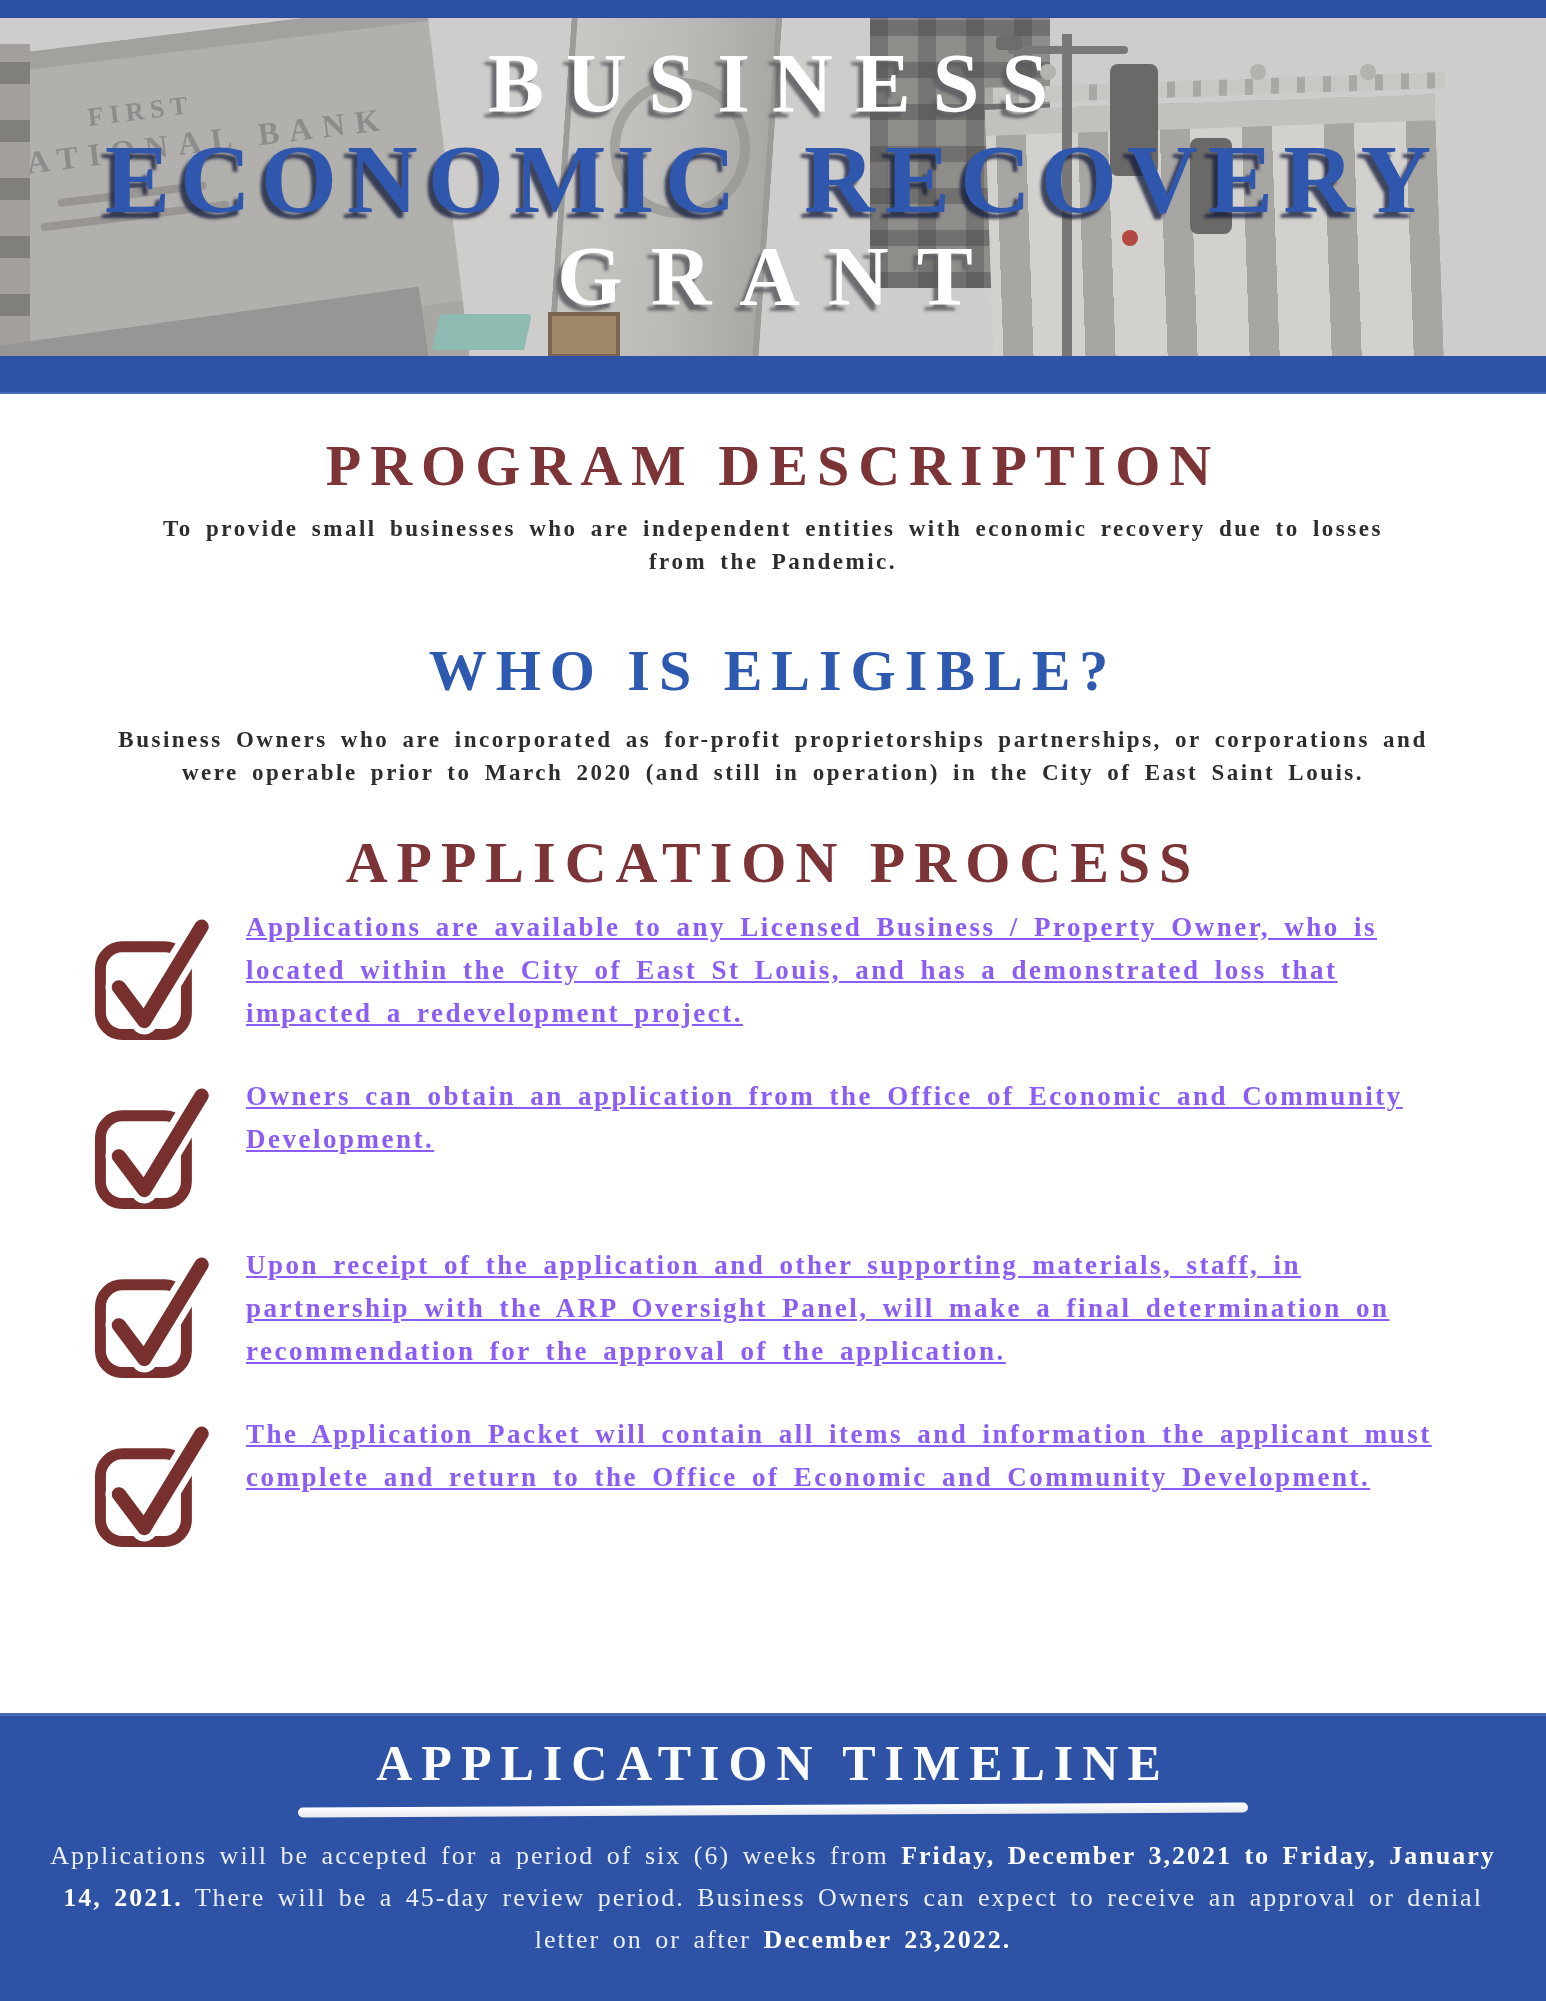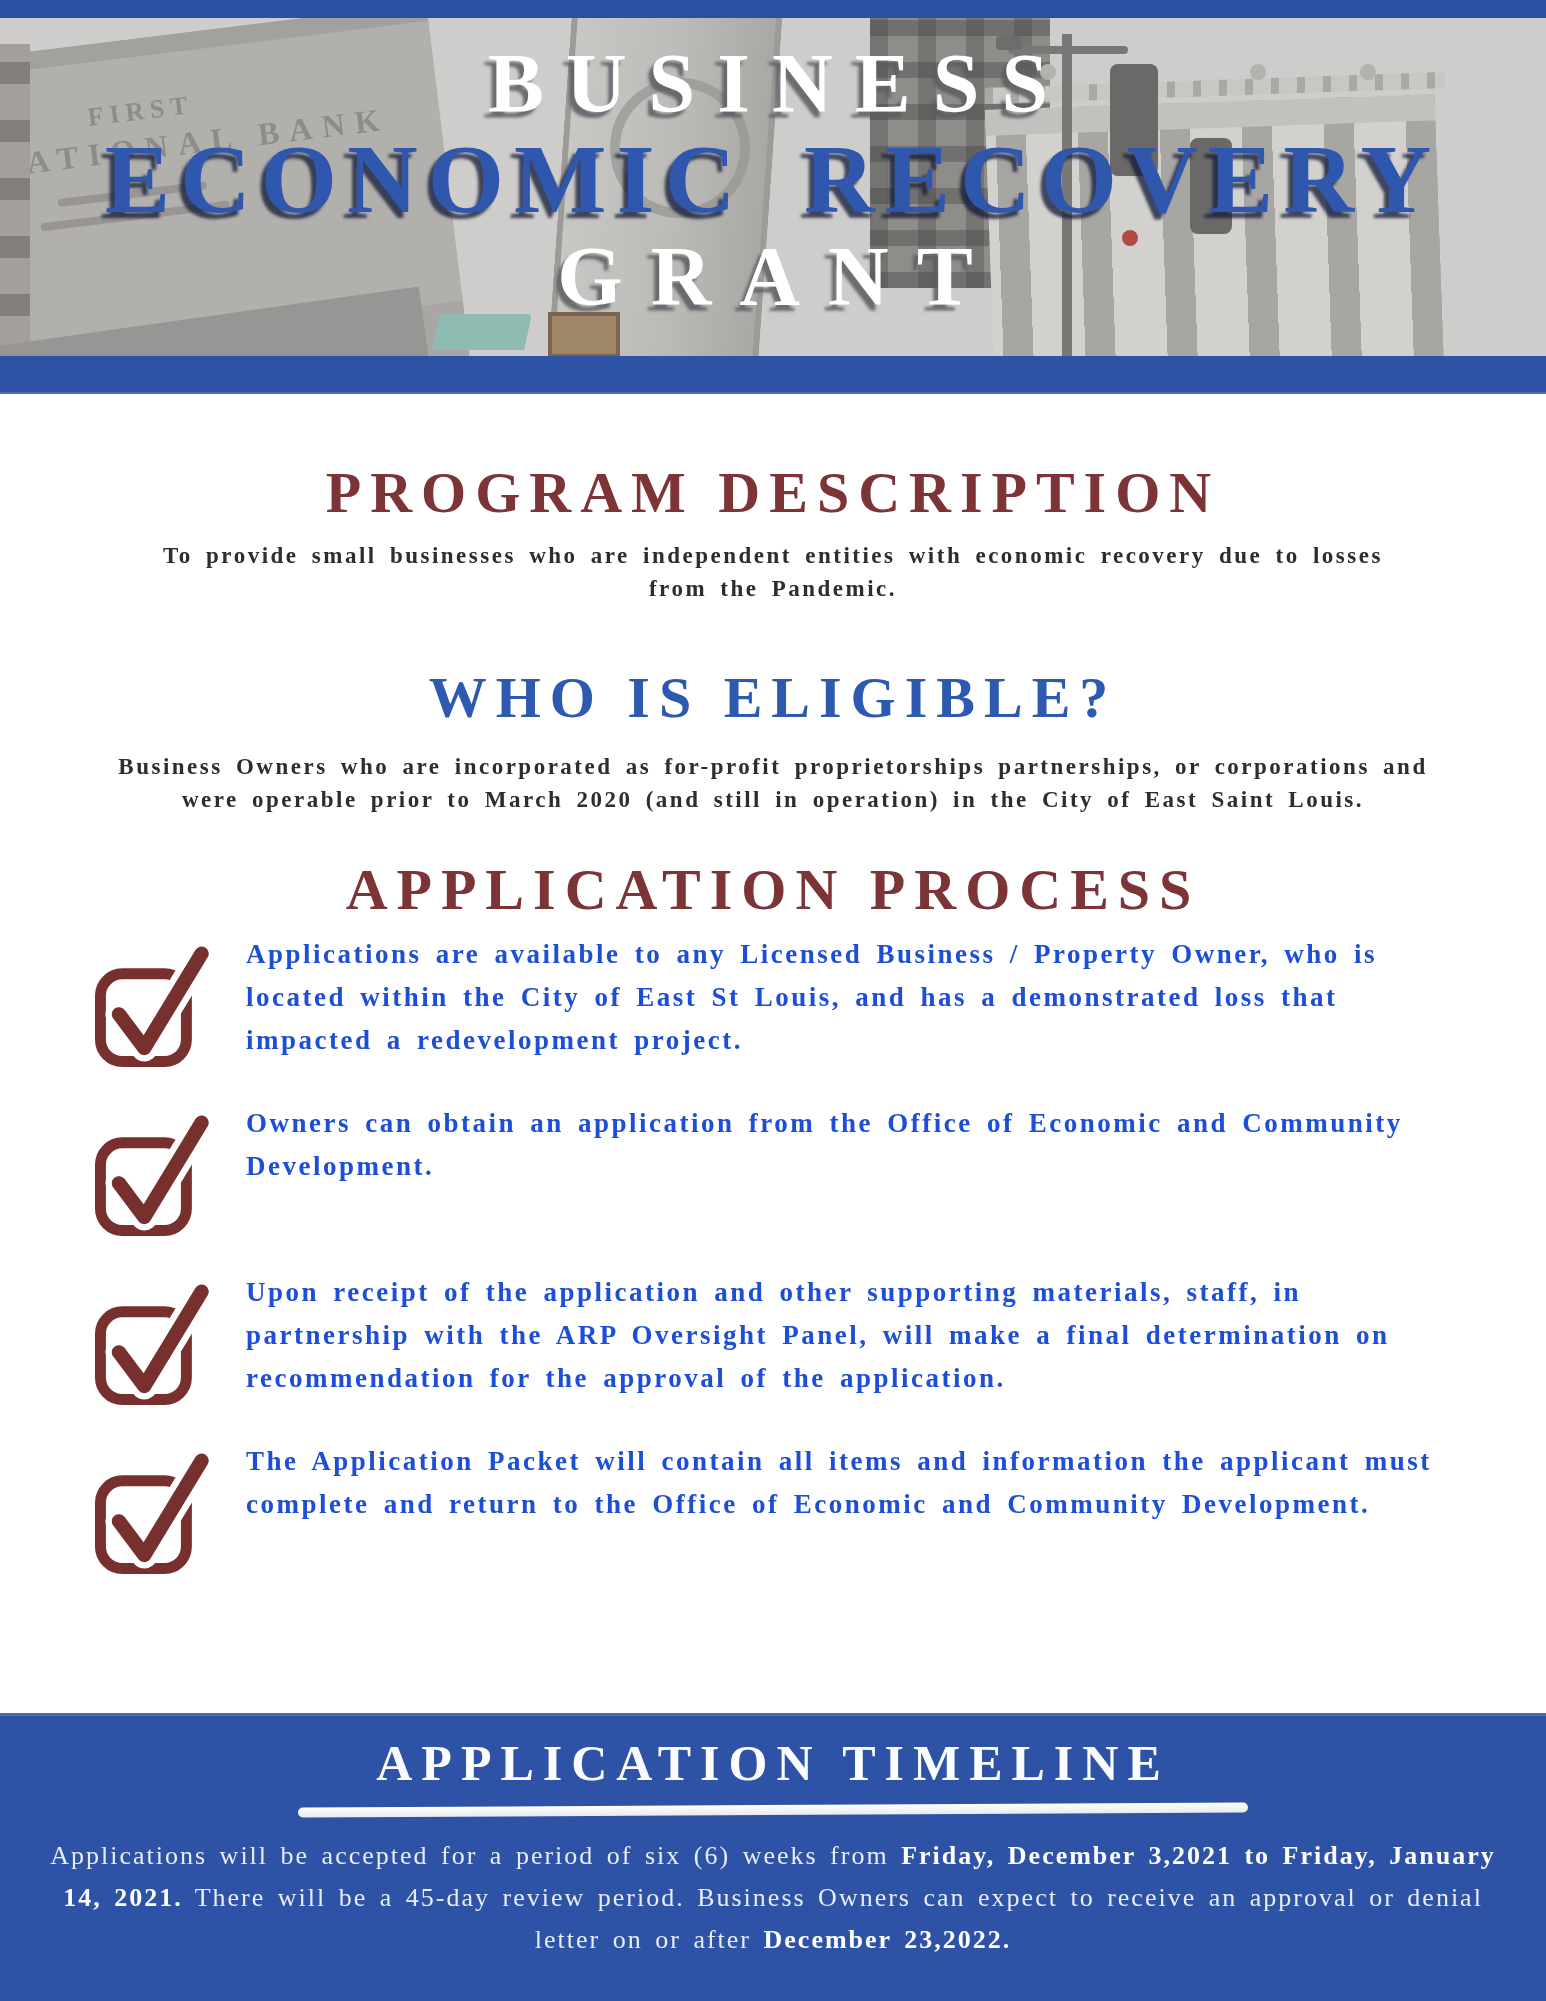--- a/index.html
+++ b/index.html
@@ -85,33 +85,33 @@
   .blueband { height:38px; background:#2e53a6; border-bottom:2px solid #4a6cb5; }
 
   
   .h-section { font-weight:bold; font-size:58px; letter-spacing:9px; text-align:center; line-height:1; }
   .h-maroon { color:#7c3437; }
   .h-blue { color:#2d5ab0; }
   .lead {
     font-weight:bold; font-size:23px; letter-spacing:2.5px; word-spacing:5px;
     line-height:1.42; color:#2d2c2e; text-align:center; margin:0 auto;
   }
-  .program-h { margin-top:70px; }
+  .program-h { margin-top:43px; }
   .program-p { margin-top:18px; width:1270px; }
   .eligible-h { margin-top:64px; }
   .eligible-p { margin-top:24px; width:1370px; }
   .process-h { margin-top:44px; }
 
   
   .checklist { margin-top:12px; padding-left:92px; list-style:none; }
   .check-item { display:flex; align-items:flex-start; gap:36px; margin-bottom:30px; }
   .check-icon { flex:0 0 auto; width:118px; height:135px; margin-top:4px; }
   .check-text {
     width:1220px; font-weight:bold; font-size:27px; letter-spacing:2.5px; word-spacing:5px;
-    line-height:1.6; color:#1d4ed8; text-align:left; padding-top:2px;
+    line-height:1.6; color:#8b5cf6; text-align:left; padding-top:2px;text-decoration:underline;
   }
 
   
   .footer {
     position:absolute; left:0; bottom:0; width:100%; height:288px;
     background:#2e53a6; border-top:3px solid #486ab3; text-align:center;
   }
   .footer-h {
     margin-top:20px; font-weight:bold; font-size:50px; letter-spacing:9px;
     color:#fbfcfe; line-height:1.1;

